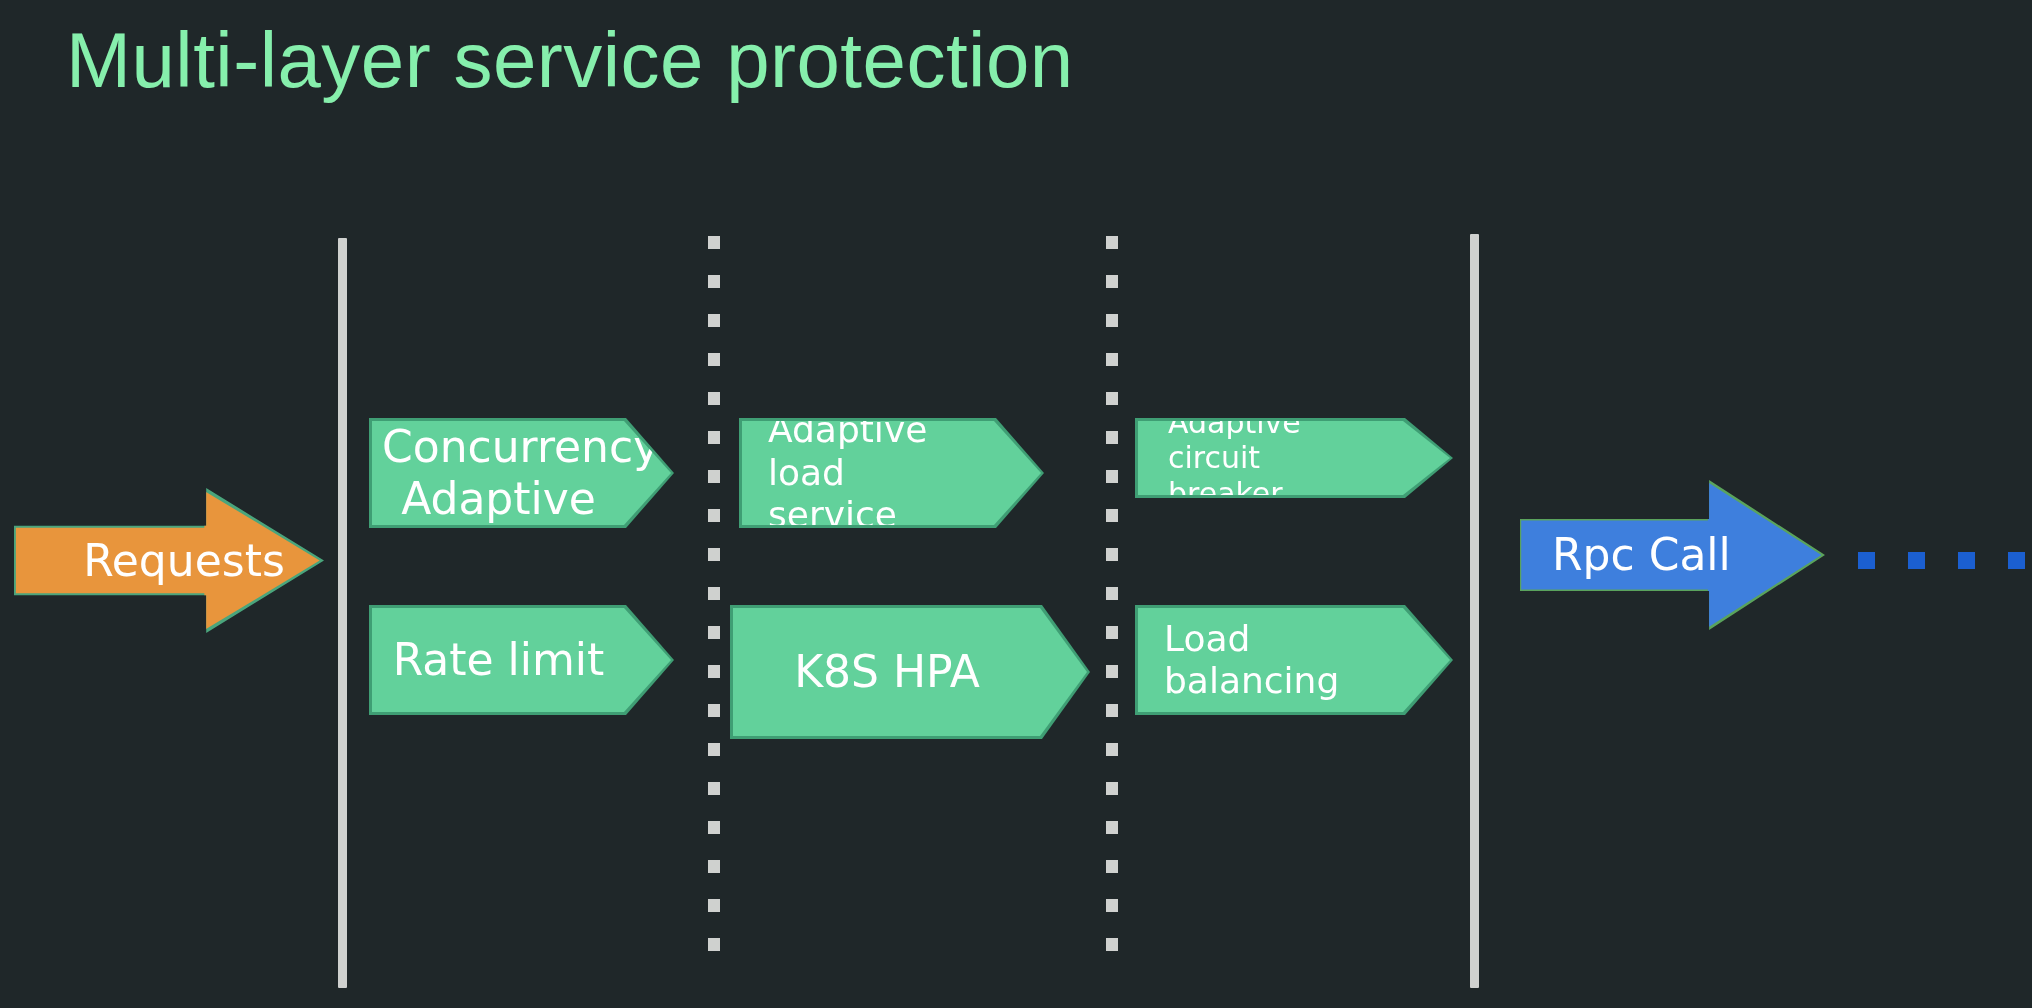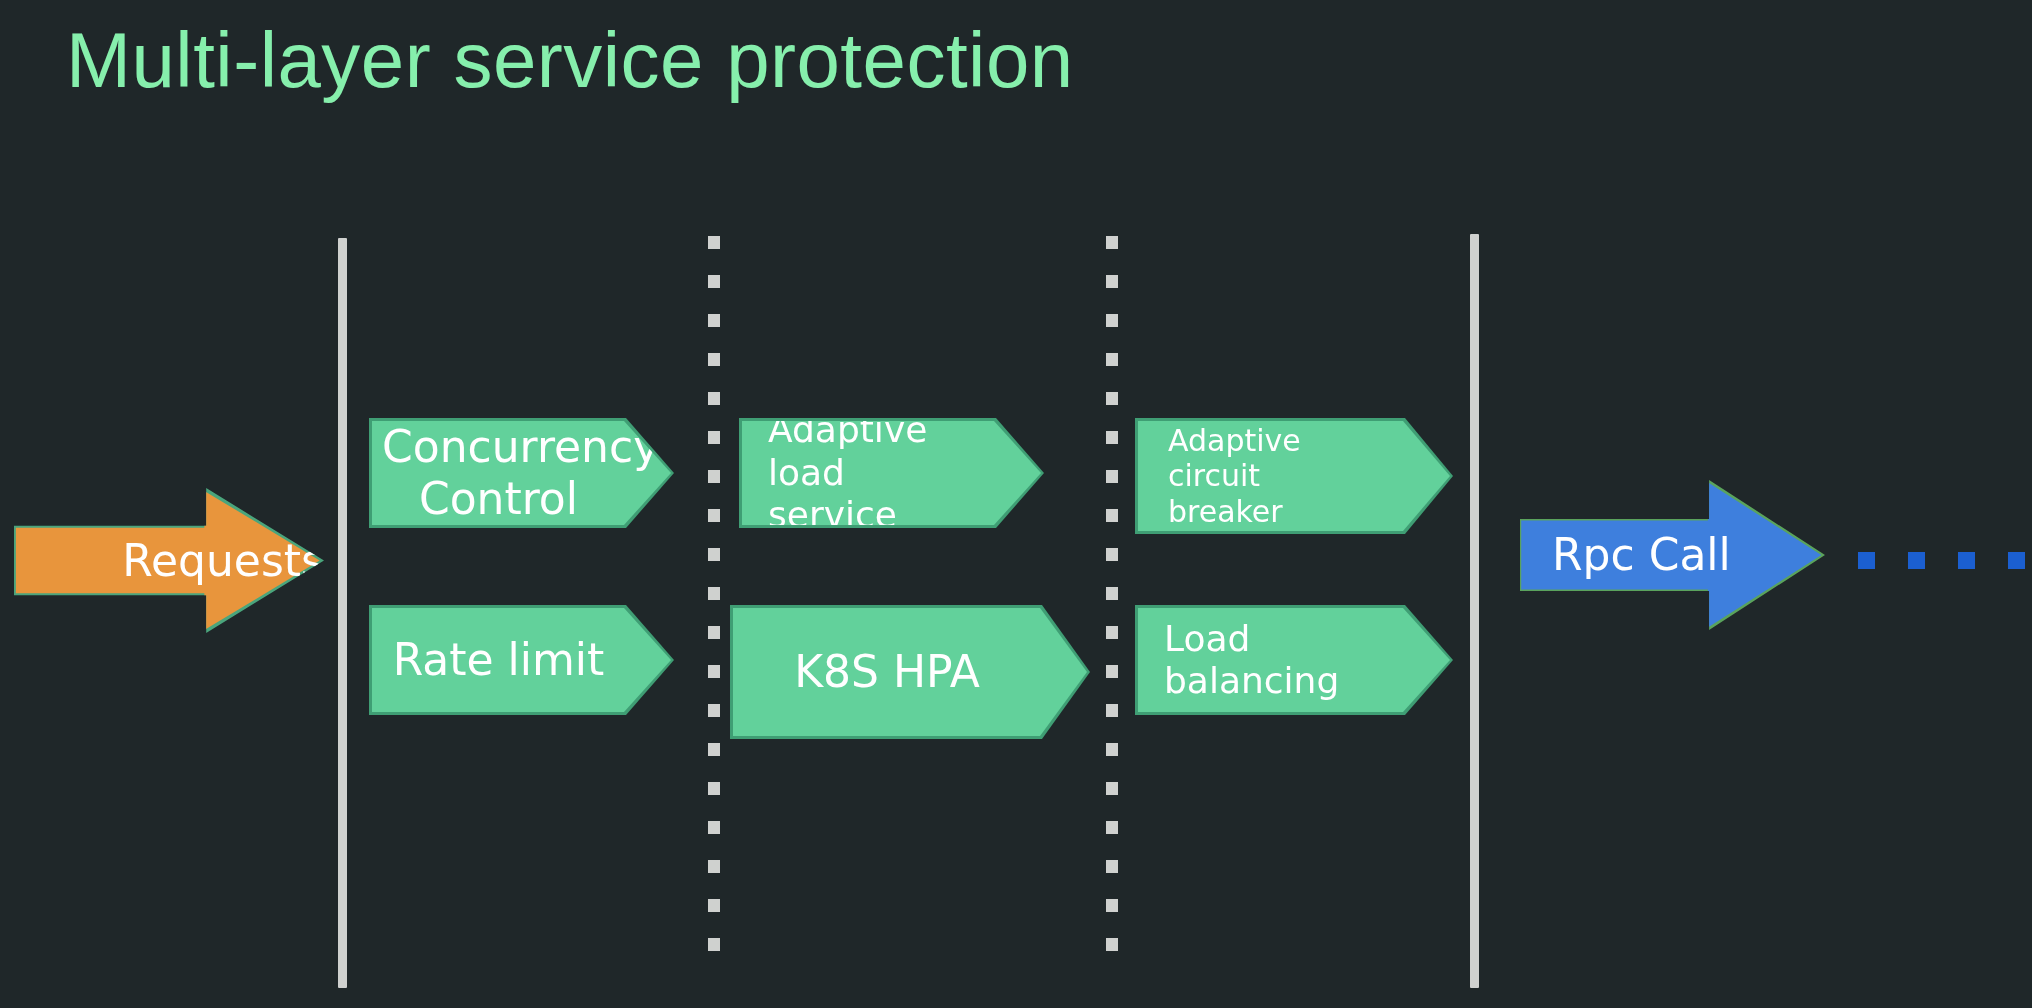--- a/index.html
+++ b/index.html
@@ -126,26 +126,26 @@
     clip-path: polygon(0.6% 27.4%, 61.4% 27.4%, 61.4% 2%, 98.6% 50%, 61.4% 98%, 61.4% 72.6%, 0.6% 72.6%);
   }
 
   
   #arrow-requests {
     left: 14px;  top: 488px;  width: 310px; height: 145px;
   }
   #arrow-requests .label {
     padding-left: 30px;
     font-size: 44px;
-    text-align: right;
+    text-align: center;
   }
 
   #arrow-concurrency { left: 369px;  top: 418px; width: 305px; height: 110px; }
   #arrow-adaptive-ls { left: 739px;  top: 418px; width: 305px; height: 110px; }
-  #arrow-adaptive-cb { left: 1135px; top: 418px; width: 318px; height: 116px; }
+  #arrow-adaptive-cb { left: 1135px; top: 418px; width: 318px; height: 80px; }
 
   #arrow-rate-limit  { left: 369px;  top: 605px; width: 305px; height: 110px; text-decoration: underline; }
   #arrow-k8s-hpa     { left: 730px;  top: 605px; width: 360px; height: 134px; text-decoration: underline; }
   #arrow-load-bal    { left: 1135px; top: 605px; width: 318px; height: 110px; }
 
   #arrow-rpc-call    { left: 1520px; top: 480px; width: 305px; height: 150px; padding-left: 6px; }
   #arrow-rpc-call .label {
     padding-left: 32px;
     font-size: 44px;
     text-align: left;
@@ -185,21 +185,21 @@
   <div id="arrow-requests" class="arrow orange">
     <div class="arrow-inner">
       <div class="label">Requests</div>
     </div>
   </div>
 
   <div id="arrow-concurrency" class="arrow green">
     <div class="arrow-inner">
       <div class="label center">
         <span>Concurrency</span><br>
-        <span>Control</span>
+        <span>Adaptive</span>
       </div>
     </div>
   </div>
 
   <div id="arrow-rate-limit" class="arrow green">
     <div class="arrow-inner">
       <div class="label center">Rate limit</div>
     </div>
   </div>
 

